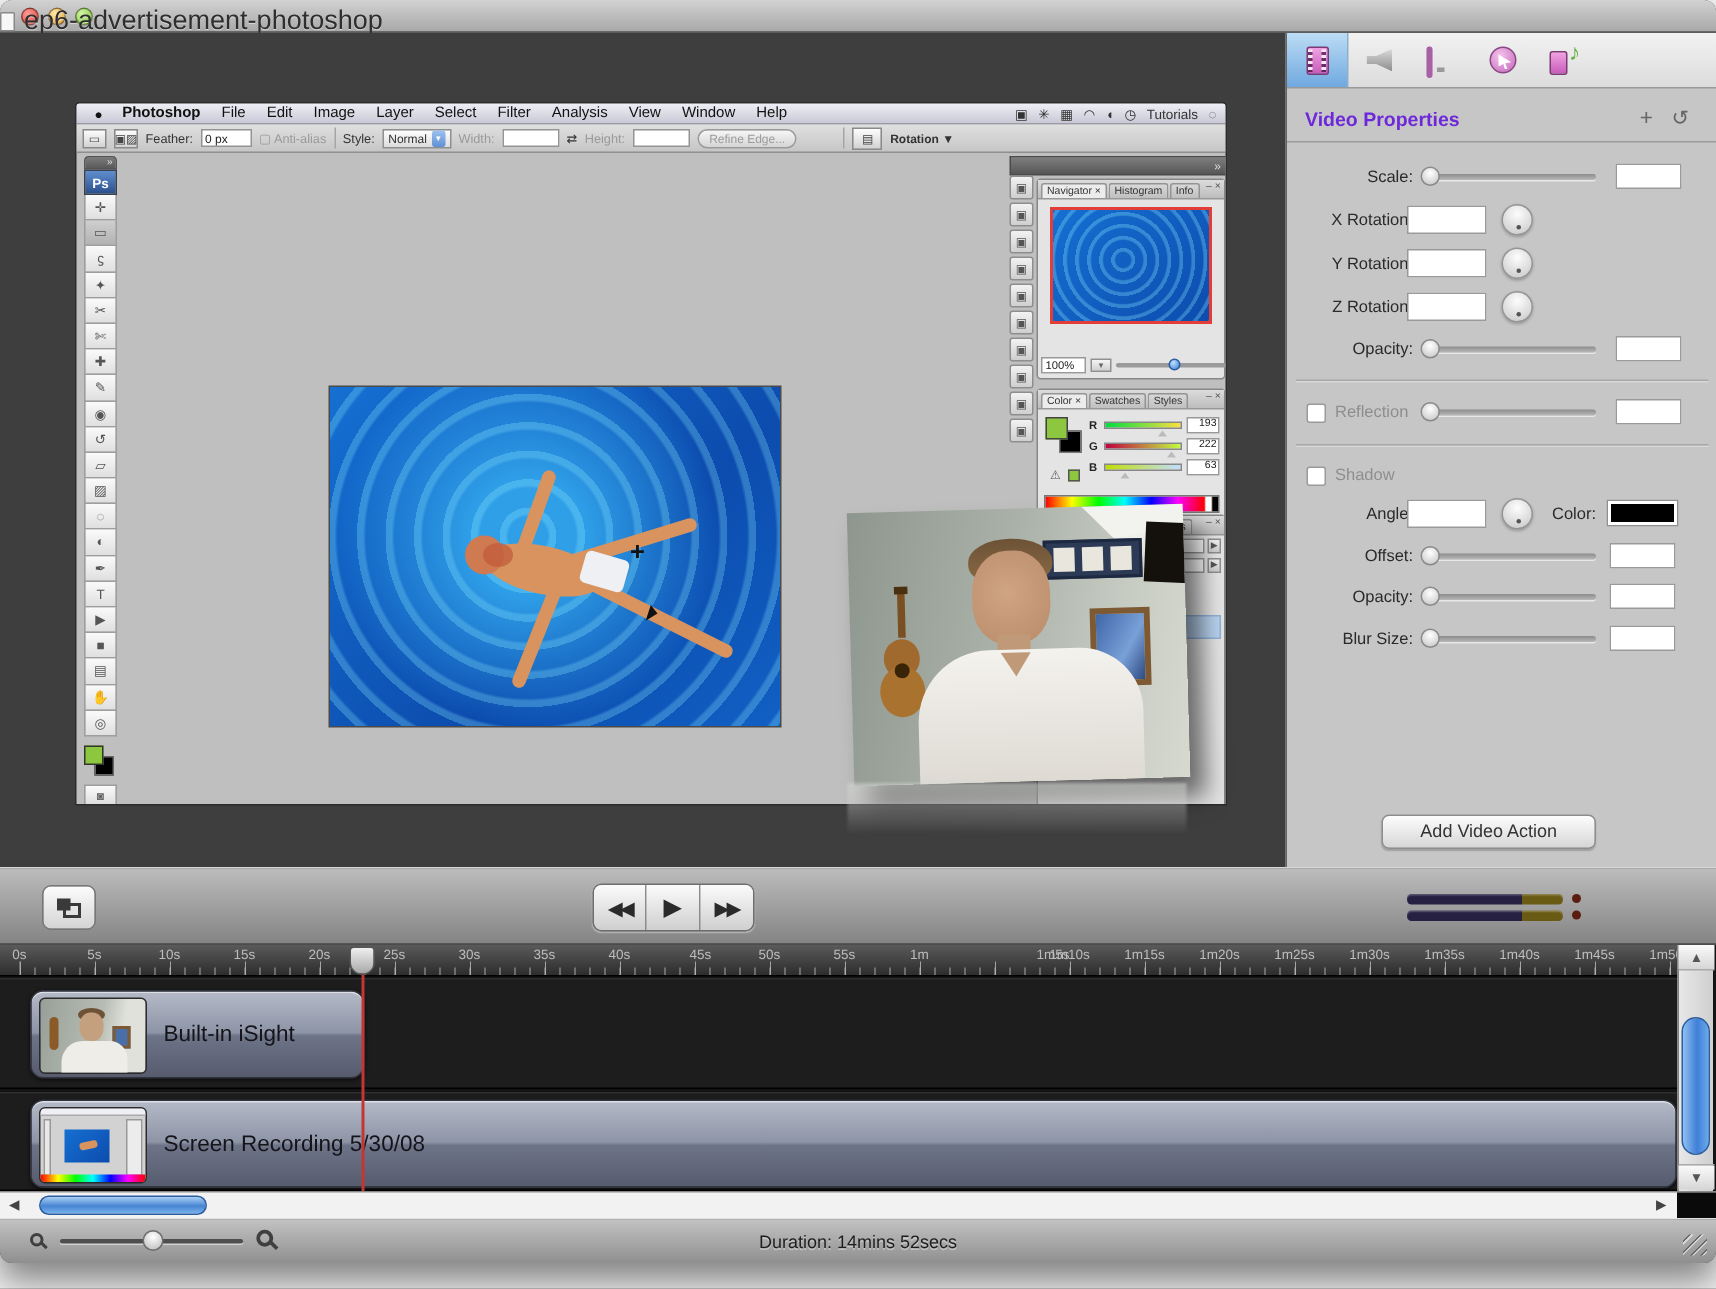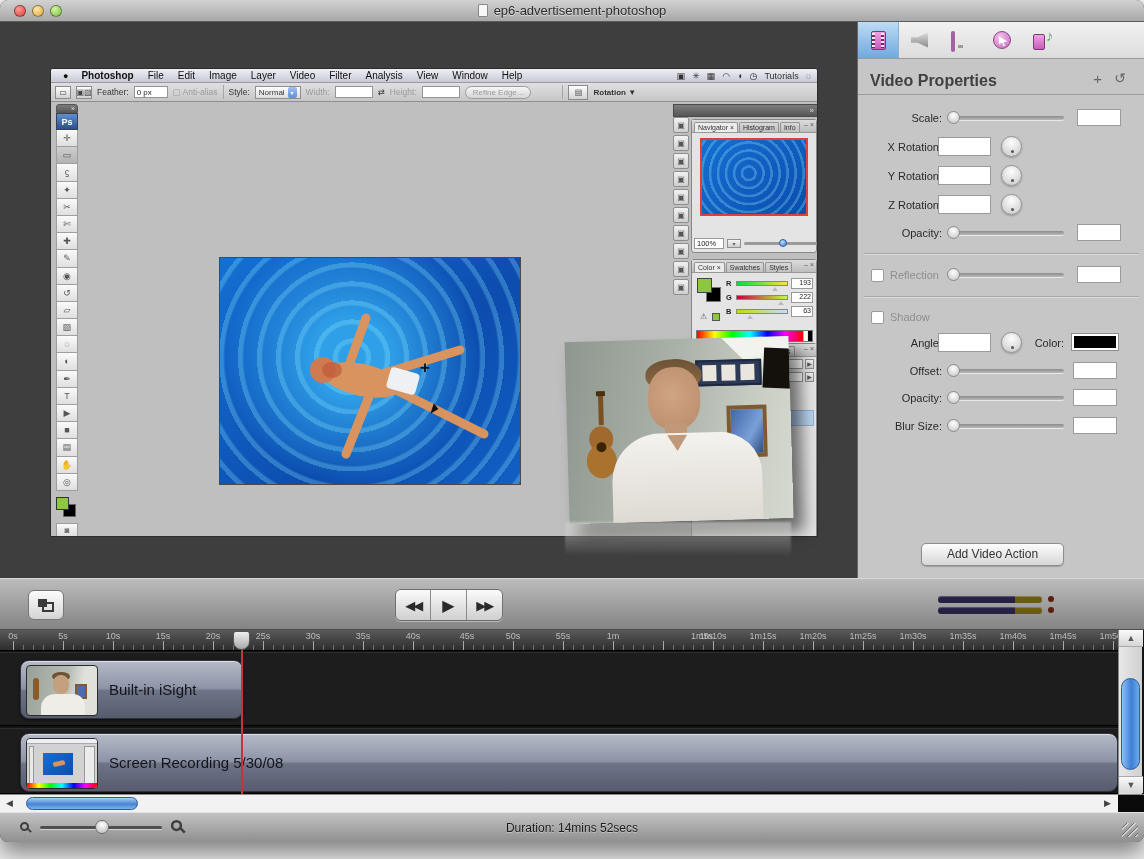--- a/index.html
+++ b/index.html
@@ -9,22 +9,22 @@
   #window { position:absolute; left:0; top:0; width:1144px; height:842px;
     border-radius:8px 8px 8px 8px; box-shadow:0 12px 22px rgba(0,0,0,.45); overflow:hidden; background:#3e3e3e; }
 
   
   #titlebar { position:absolute; left:0; top:0; width:1144px; height:22px;
     background:linear-gradient(#d2d2d2,#a8a8a8); border-bottom:1px solid #5c5c5c; }
   .tlight { position:absolute; top:5px; width:12px; height:12px; border-radius:50%; border:1px solid rgba(0,0,0,.4); }
   .tl-red { left:14px; background:radial-gradient(circle at 35% 30%, #ff9a94, #d6443c); }
   .tl-yellow { left:32px; background:radial-gradient(circle at 35% 30%, #ffe9a8, #dfa33d); }
   .tl-green { left:50px; background:radial-gradient(circle at 35% 30%, #d2f5a2, #7fbf3f); }
-  #title-text { position:absolute; top:3px; left:0; width:100%; text-align:center;
-    font-size:13px; color:#2e2e2e; text-shadow:0 1px 0 rgba(255,255,255,.5); }
+  #title-text { position:absolute; top:3px; left:0; width:100%; 
+    font-size:18px; color:#2e2e2e; text-shadow:0 1px 0 rgba(255,255,255,.5); }
   #title-doc-icon { display:inline-block; width:10px; height:13px; background:#f7f7f7;
     border:1px solid #888; margin-right:6px; vertical-align:-2px; border-radius:1px; }
 
   
   #stage { position:absolute; left:0; top:22px; width:857px; height:556px; background:#3e3e3e; overflow:hidden; }
 
   
   #ps { position:absolute; left:50px; top:46px; width:768px; height:469px; background:#bfbfbf;
     border:1px solid #2c2c2c; border-radius:3px 3px 0 0; overflow:hidden; }
   #ps-menubar { position:absolute; left:0; top:0; width:100%; height:14px;
@@ -175,21 +175,21 @@
   .icon-monitor .stand { position:absolute; left:7px; top:12px; width:5px; height:3px; background:#9a9a9a; }
   .icon-callout { width:18px; height:18px; border-radius:50%; border:1px solid #8a4884;
     background:radial-gradient(circle at 38% 32%, #f4c2ec, #c468ba); position:relative; }
   .icon-callout .arr { position:absolute; left:5px; top:4px; width:9px; height:10px; background:#fff;
     clip-path:polygon(0 0,100% 55%,55% 62%,72% 100%,52% 100%,42% 66%,0 85%); }
   .icon-media { position:relative; width:20px; height:20px; }
   .icon-media .f { position:absolute; left:0; bottom:0; width:12px; height:16px;
     background:linear-gradient(#efa2e2,#c85cba); border:1px solid #7c3a74; border-radius:2px; }
   .icon-media .n { position:absolute; right:-1px; top:-3px; color:#5faf3a; font-size:15px; font-weight:bold; }
   #insp-header { position:absolute; left:0; top:40px; width:100%; height:33px; border-bottom:1px solid #9b9b9b; }
-  #insp-title { position:absolute; left:12px; top:10px; font-size:16px; font-weight:bold; color:#404040; }
+  #insp-title { position:absolute; left:12px; top:10px; font-size:13px; font-weight:bold; color:#6d28d9; }
   #insp-add { position:absolute; right:42px; top:8px; font-size:15px; color:#666; }
   #insp-undo { position:absolute; right:18px; top:8px; font-size:14px; color:#666; }
   .prop-label { position:absolute; font-size:11px; color:#2a2a2a; text-align:right; width:84px; left:0; }
   .prop-label.dim { color:#8e8e8e; }
   .hslider { position:absolute; width:115px; height:4px; background:linear-gradient(#8c8c8c,#b9b9b9);
     border-radius:2px; box-shadow:0 1px 0 rgba(255,255,255,.6); }
   .hknob { position:absolute; left:-2px; top:-5px; width:13px; height:13px; border-radius:50%;
     background:radial-gradient(circle at 50% 32%, #ffffff, #c2c2c2); border:1px solid #8a8a8a; }
   .pfield { position:absolute; background:#fff; border:1px solid #9a9a9a; }
   .dial { position:absolute; width:21px; height:21px; border-radius:50%;
@@ -309,21 +309,21 @@
   <div id="stage">
     <div id="ps">
       <div id="ps-menubar">
         <span id="ps-apple">●</span>
         <span id="ps-menu-items">
             <span class="ps-menu-item b">Photoshop</span>
             <span class="ps-menu-item">File</span>
             <span class="ps-menu-item">Edit</span>
             <span class="ps-menu-item">Image</span>
             <span class="ps-menu-item">Layer</span>
-            <span class="ps-menu-item">Video</span>
+            <span class="ps-menu-item">Select</span>
             <span class="ps-menu-item">Filter</span>
             <span class="ps-menu-item">Analysis</span>
             <span class="ps-menu-item">View</span>
             <span class="ps-menu-item">Window</span>
             <span class="ps-menu-item">Help</span>
           </span>
         <span id="ps-menu-right">
           <span>▣</span>
           <span>✳</span>
           <span>▦</span>

